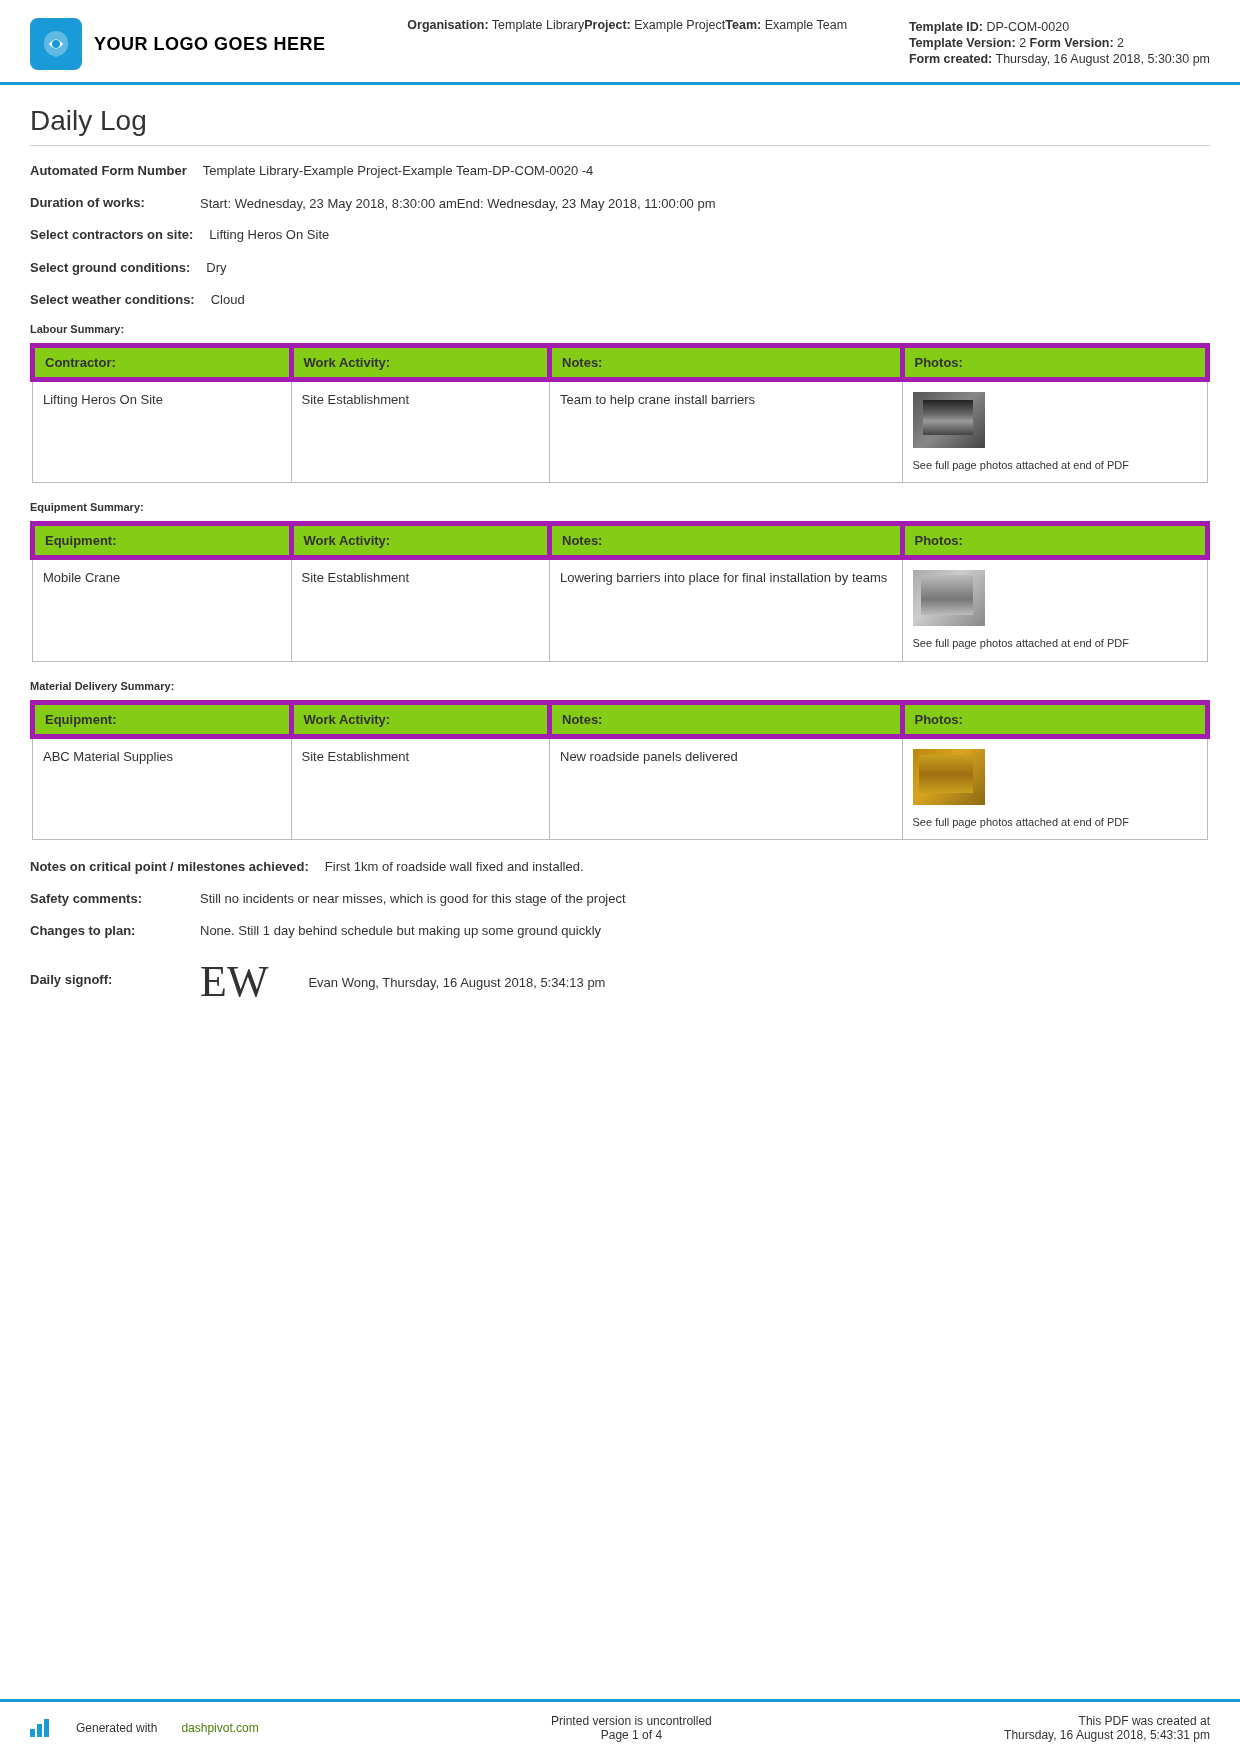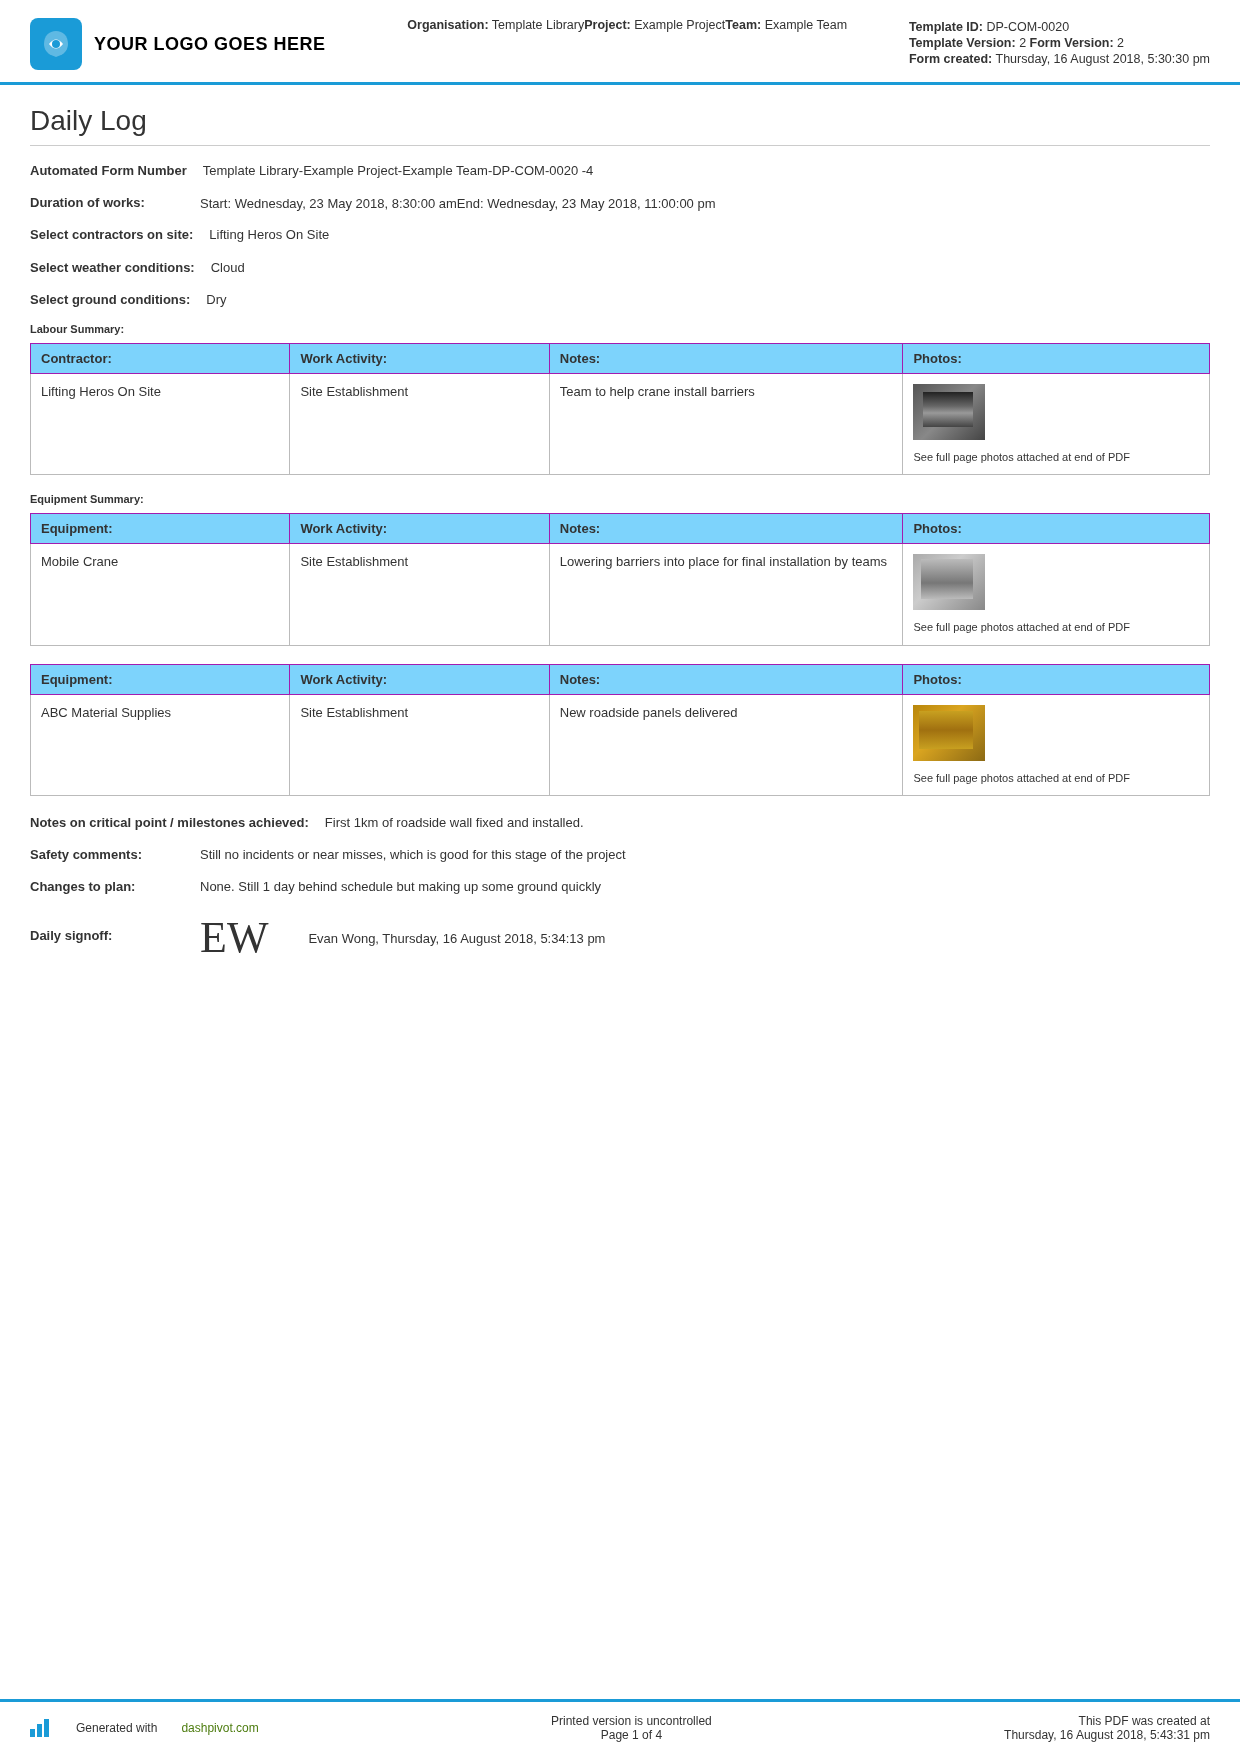--- a/index.html
+++ b/index.html
@@ -129,23 +129,23 @@
     }
 
     
     .summary-table {
       width: 100%;
       border-collapse: collapse;
       margin-bottom: 18px;
       font-size: 13px;
     }
     .summary-table th {
-      background: #7dd3fc;
-      font-weight: bold;
-      border: 1px solid #a21caf;
+      background: #84cc16;
+      font-weight: bold;
+      border: 5px solid #a21caf;
       padding: 7px 10px;
       text-align: left;
     }
     .summary-table td {
       border: 1px solid #bbb;
       padding: 10px 10px;
       vertical-align: top;
     }
     .col-contractor { width: 22%; }
     .col-activity { width: 22%; }
@@ -323,27 +323,27 @@
         <span>End: Wednesday, 23 May 2018, 11:00:00 pm</span>
       </div>
     </div>
 
     <div class="field-row">
       <div class="field-label">Select contractors on site:</div>
       <div class="field-value">Lifting Heros On Site</div>
     </div>
 
     <div class="field-row">
+      <div class="field-label">Select ground conditions:</div>
+      <div class="field-value">Dry</div>
+    </div>
+
+    <div class="field-row">
       <div class="field-label">Select weather conditions:</div>
       <div class="field-value">Cloud</div>
-    </div>
-
-    <div class="field-row">
-      <div class="field-label">Select ground conditions:</div>
-      <div class="field-value">Dry</div>
     </div>
 
     <div class="section-title">Labour Summary:</div>
     <table class="summary-table">
       <thead>
         <tr>
           <th class="col-contractor">Contractor:</th>
           <th class="col-activity">Work Activity:</th>
           <th class="col-notes">Notes:</th>
           <th class="col-photos">Photos:</th>
@@ -378,20 +378,21 @@
           <td>Site Establishment</td>
           <td>Lowering barriers into place for final installation by teams</td>
           <td>
             <div class="photo-thumb photo-thumb-equipment"></div><br>
             <span class="photo-caption">See full page photos attached at end of PDF</span>
           </td>
         </tr>
       </tbody>
     </table>
 
+    <div class="section-title">Material Delivery Summary:</div>
     <table class="summary-table">
       <thead>
         <tr>
           <th class="col-contractor">Equipment:</th>
           <th class="col-activity">Work Activity:</th>
           <th class="col-notes">Notes:</th>
           <th class="col-photos">Photos:</th>
         </tr>
       </thead>
       <tbody>

